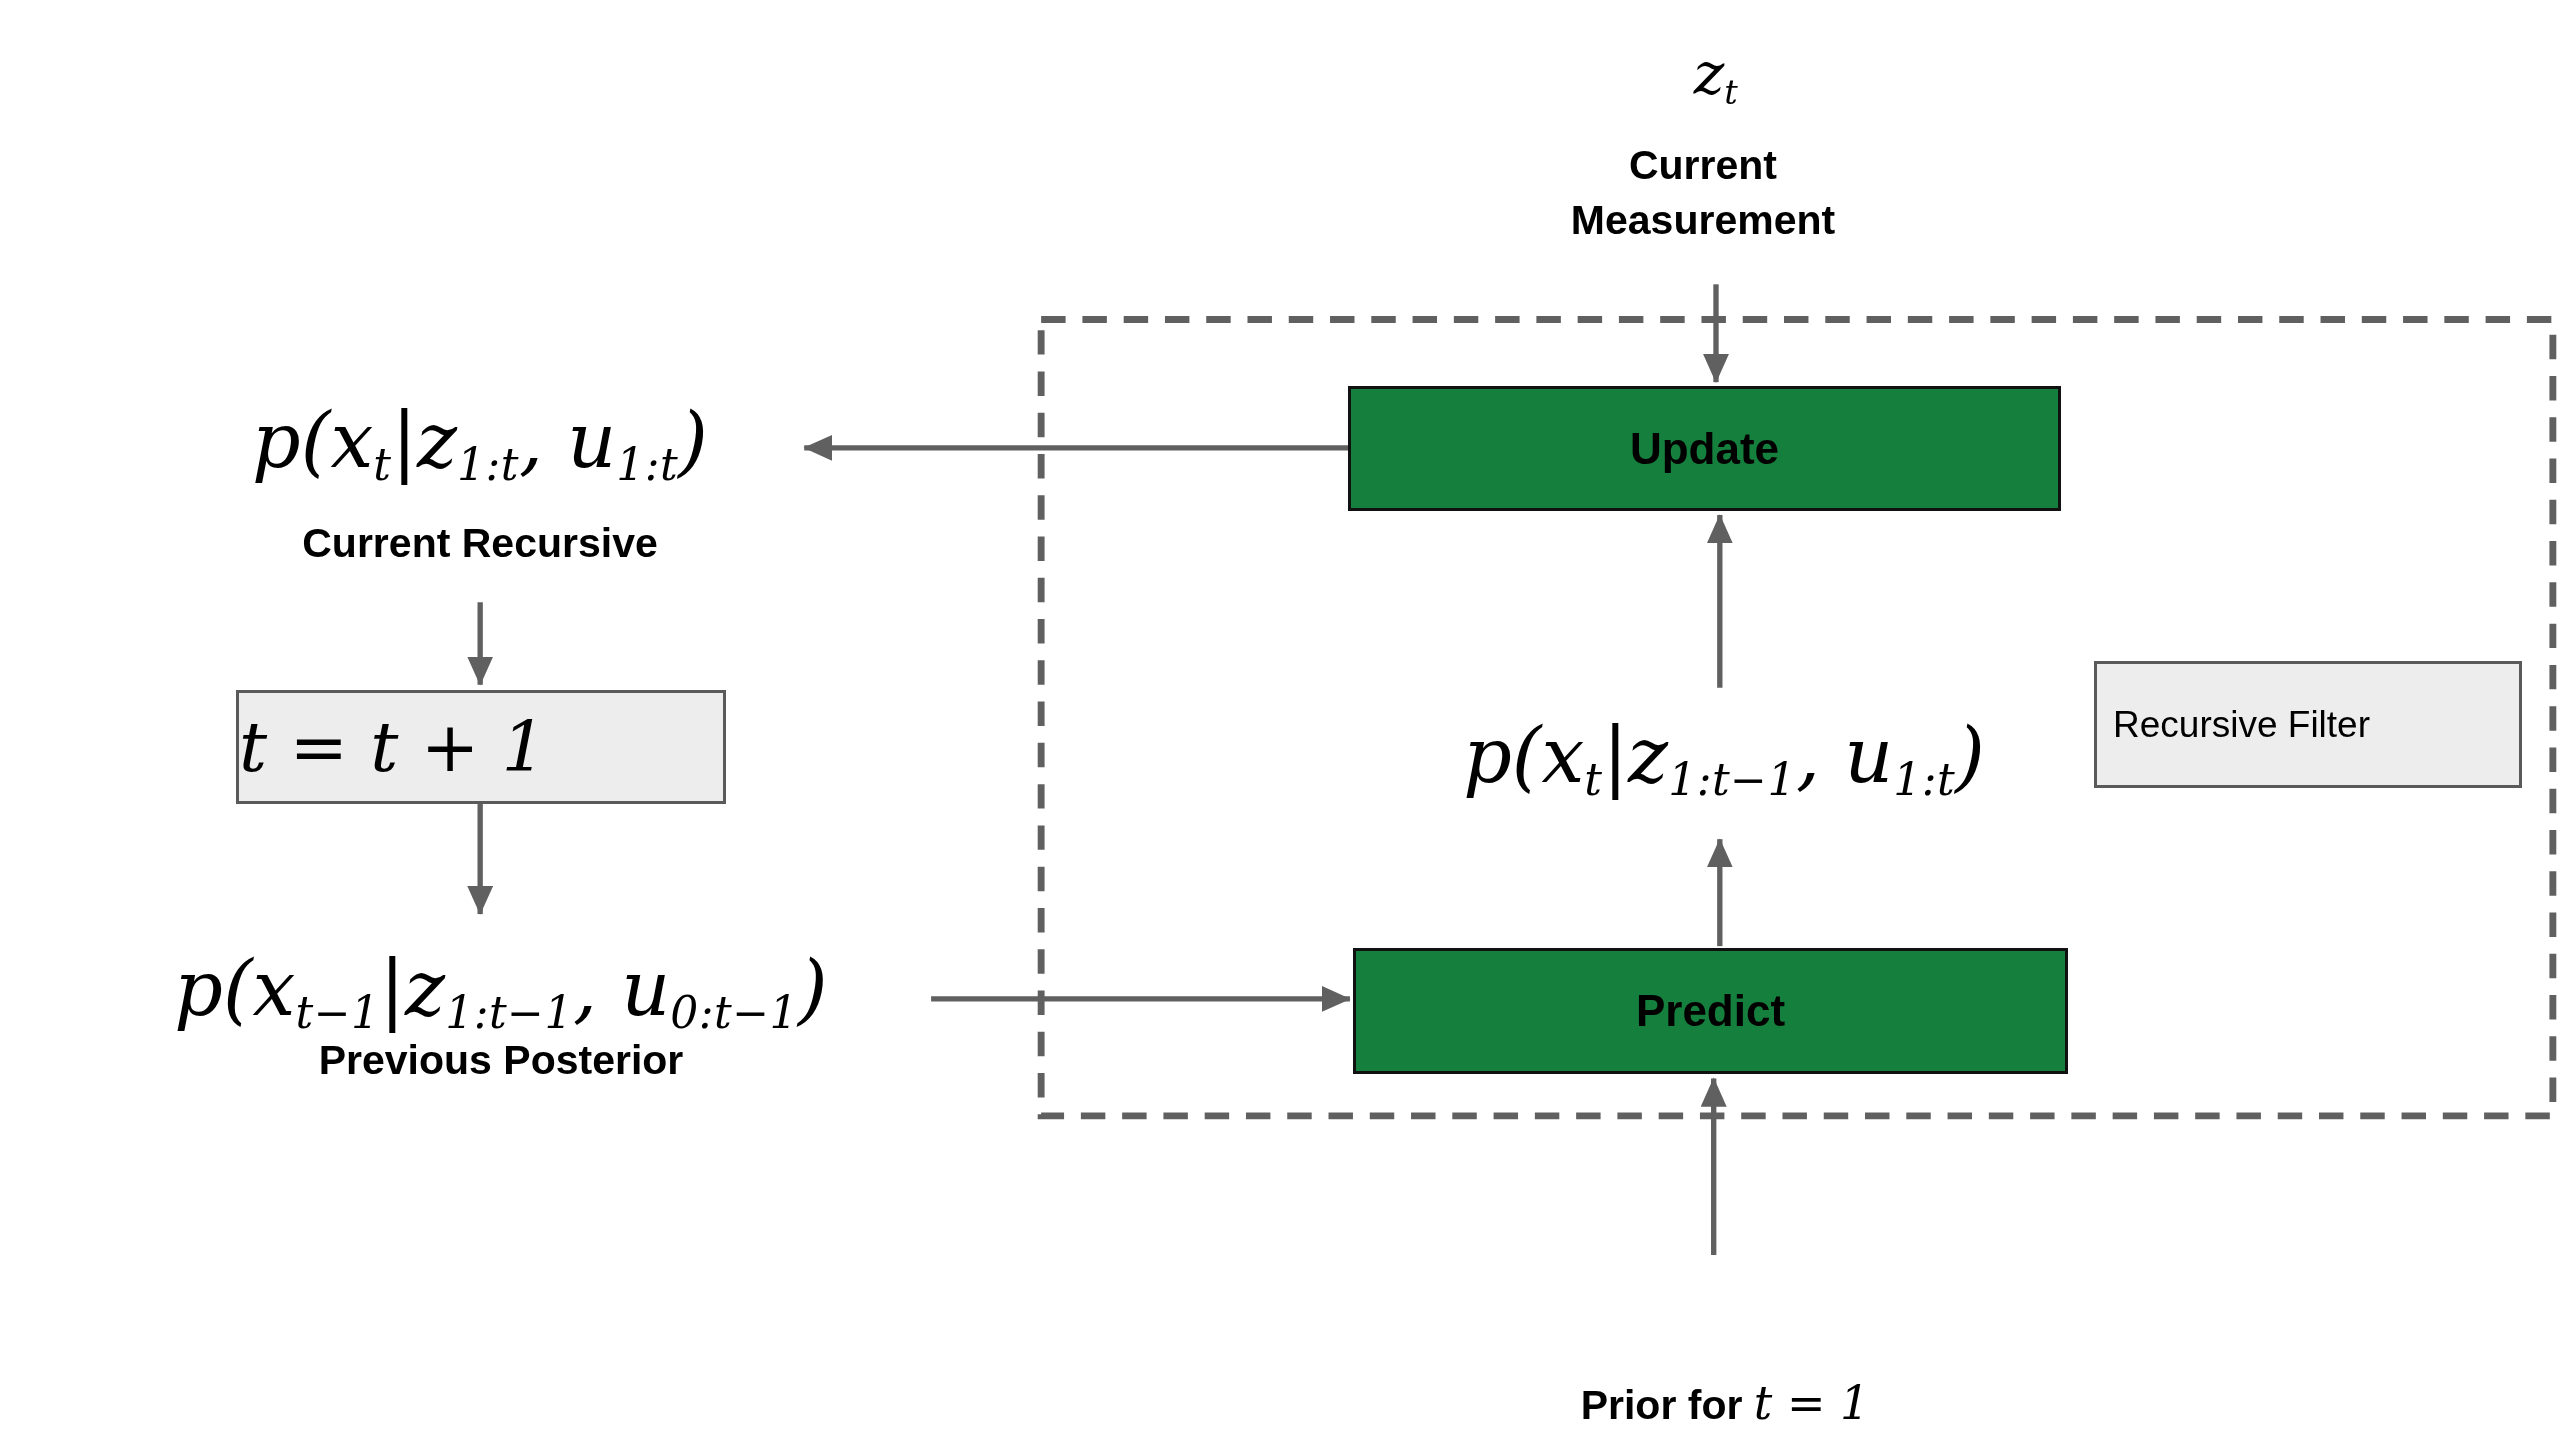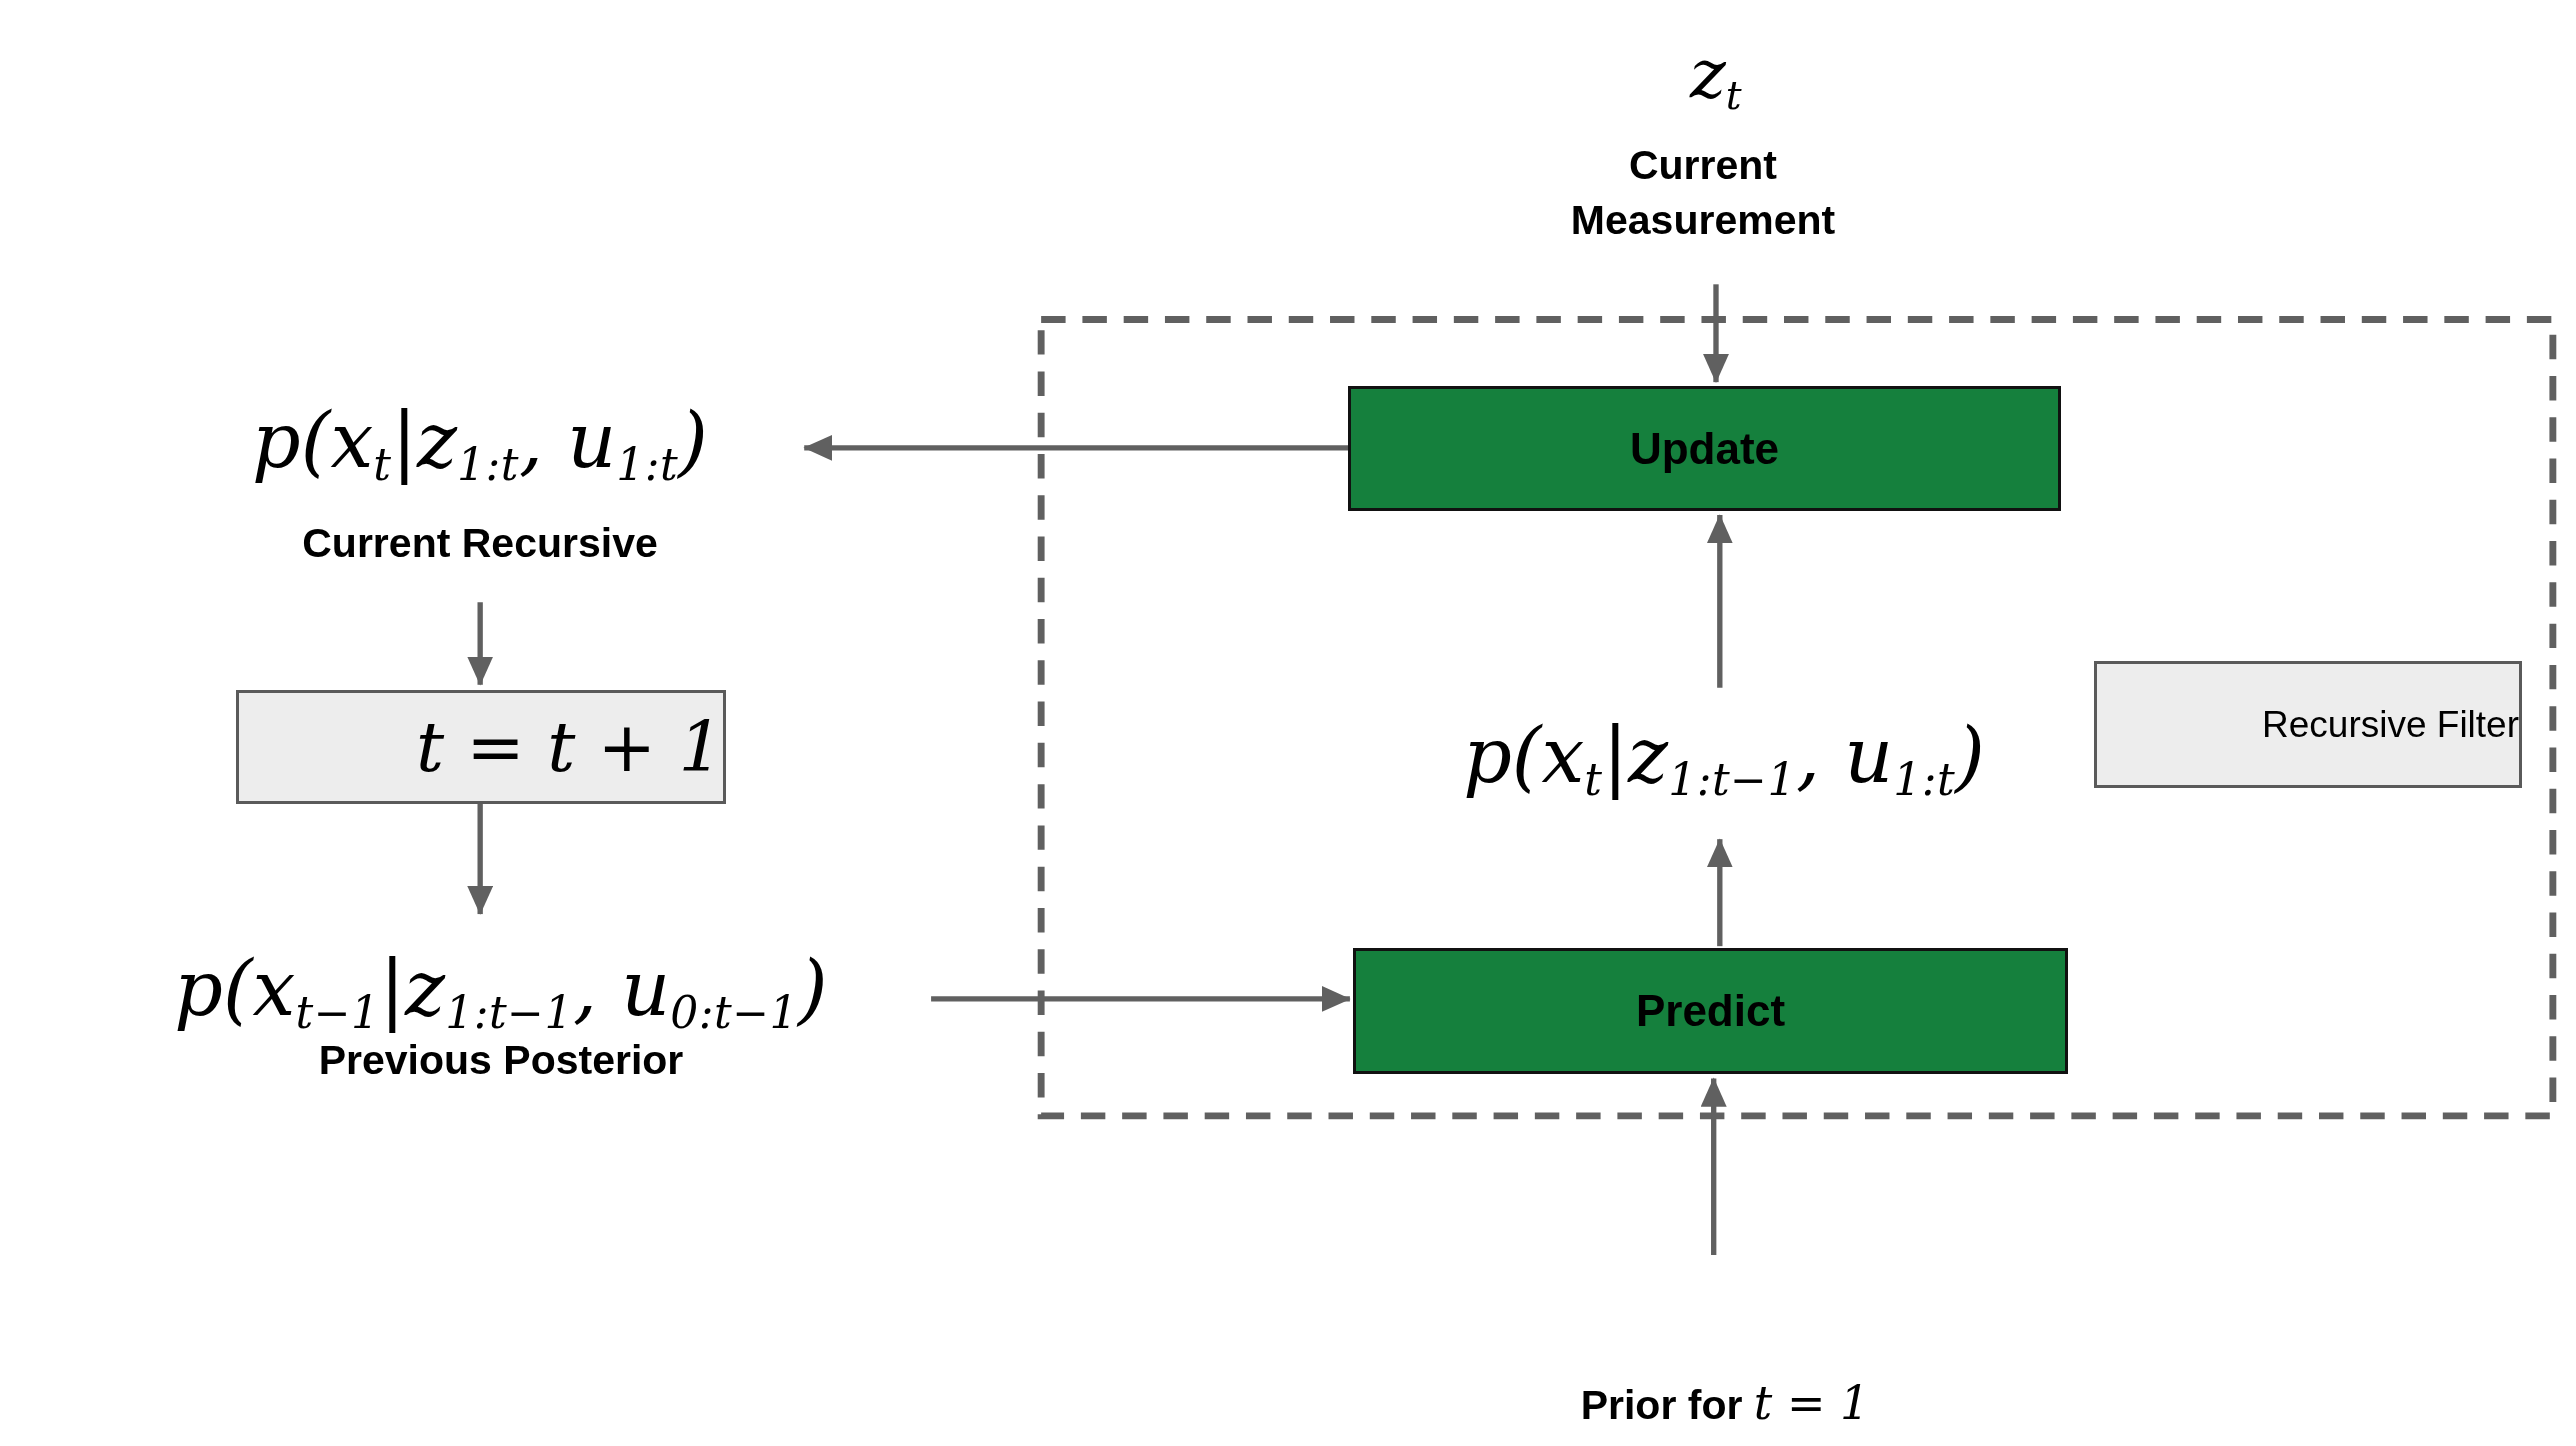--- a/index.html
+++ b/index.html
@@ -21,21 +21,21 @@
     text-align:center;
   }
 
   
   .math{
     font-family:"DejaVu Serif", serif;
     font-style:italic;
     font-weight:normal;
   }
   .f-large{font-size:76px;}
-  .f-symbol{font-size:68px;}
+  .f-symbol{font-size:58px;}
   .fsub{font-size:0.58em;vertical-align:-0.28em;letter-spacing:0.01em;}
 
   
   .blabel{
     font-weight:bold;
     font-size:41px;
     line-height:1.35;
   }
 
   
@@ -45,21 +45,21 @@
     border:3.1px solid #111111;
     display:flex;align-items:center;justify-content:center;
     font-weight:bold;font-size:44px;
     box-sizing:border-box;
   }
   
   .gbox{
     position:absolute;
     background:#ededed;
     border:3.1px solid #5a5a5a;
-    display:flex;align-items:center;justify-content:flex-end;
+    display:flex;align-items:center;justify-content:flex-start;
     box-sizing:border-box;
   }
   #time-update-box{font-size:70px;}
   #recursive-filter-label-box{font-size:37px;font-weight:normal;}
 
   .b-update {left:1348px;top:386px;width:713px;height:125px;}
   .b-predict{left:1353px;top:948px;width:715px;height:126px;}
   .b-tupd   {left:236px; top:690px; width:490px;height:114px;}
   .b-rf     {left:2094px;top:661px; width:428px;height:127px;padding-left:16px;}
 

